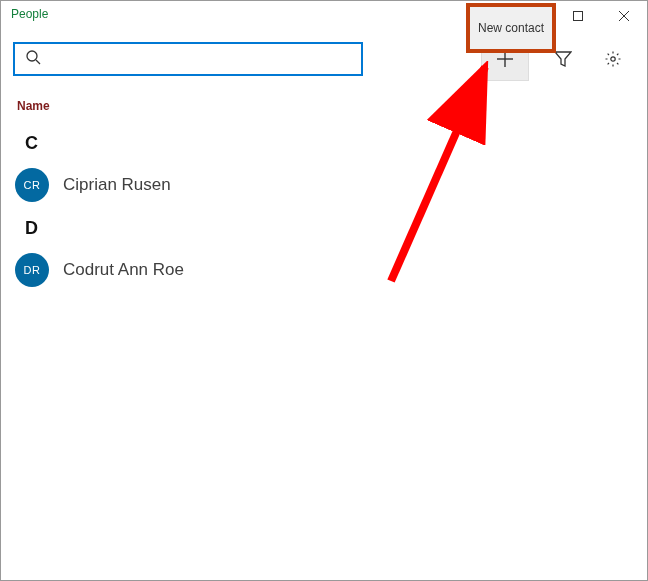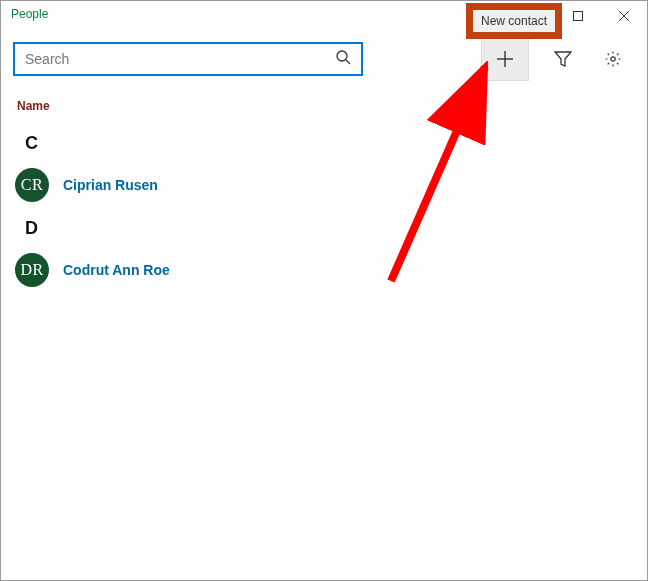--- a/index.html
+++ b/index.html
@@ -36,22 +36,22 @@
       align-items: center;
       justify-content: center;
       color: #333;
       cursor: pointer;
     }
     .tooltip {
       position: absolute;
       top: 2px;
       left: 465px;
       background: #f0f0f0;
-      border: 7px solid #c2410c;
-      padding: 4px 8px;
+      border: 4px solid #c2410c;
+      padding: 14px 8px;
       font-size: 12px;
       color: #333;
       z-index: 20;
     }
     .toolbar-row {
       display: flex;
       align-items: center;
       padding: 4px 12px 4px 12px;
       gap: 12px;
     }
@@ -120,33 +120,32 @@
       display: flex;
       align-items: center;
       gap: 14px;
       padding: 4px 2px;
       cursor: pointer;
     }
     .avatar {
       width: 34px;
       height: 34px;
       border-radius: 50%;
-      background: #14532d;
+      background: #0369a1;
       color: #fff;
-      font-size: 16px;
+      font-size: 11px;
       display: flex;
       align-items: center;
       justify-content: center;
       letter-spacing: 0.5px;
-      font-family: Liberation Serif, serif;
     }
     .contact-name {
-      font-size: 14px;
-      color: #0369a1;
-      font-weight: 700;
+      font-size: 17px;
+      color: #404040;
+      font-weight: 400;
     }
     .arrow-annotation {
       position: absolute;
       top: 60px;
       left: 380px;
       z-index: 15;
       pointer-events: none;
     }
   </style>
 </head>
@@ -171,21 +170,20 @@
           <line x1="10" y1="0" x2="0" y2="10" stroke="#333" stroke-width="1"></line>
         </svg>
     </div>
   </div>
 </div>
 
 <div class="tooltip">New contact</div>
 
 <div class="toolbar-row">
   <div class="search-box">
-    <input class="search-input" placeholder="Search" style="">
     <span class="search-icon">
       <svg width="16" height="16" viewBox="0 0 16 16">
           <circle cx="7" cy="7" r="5" fill="none" stroke="#333" stroke-width="1.3"></circle>
           <line x1="11" y1="11" x2="15" y2="15" stroke="#333" stroke-width="1.3"></line>
         </svg>
     </span>
   </div>
   <div class="toolbar-right">
     <div class="add-btn">
       <svg width="18" height="18" viewBox="0 0 18 18">

